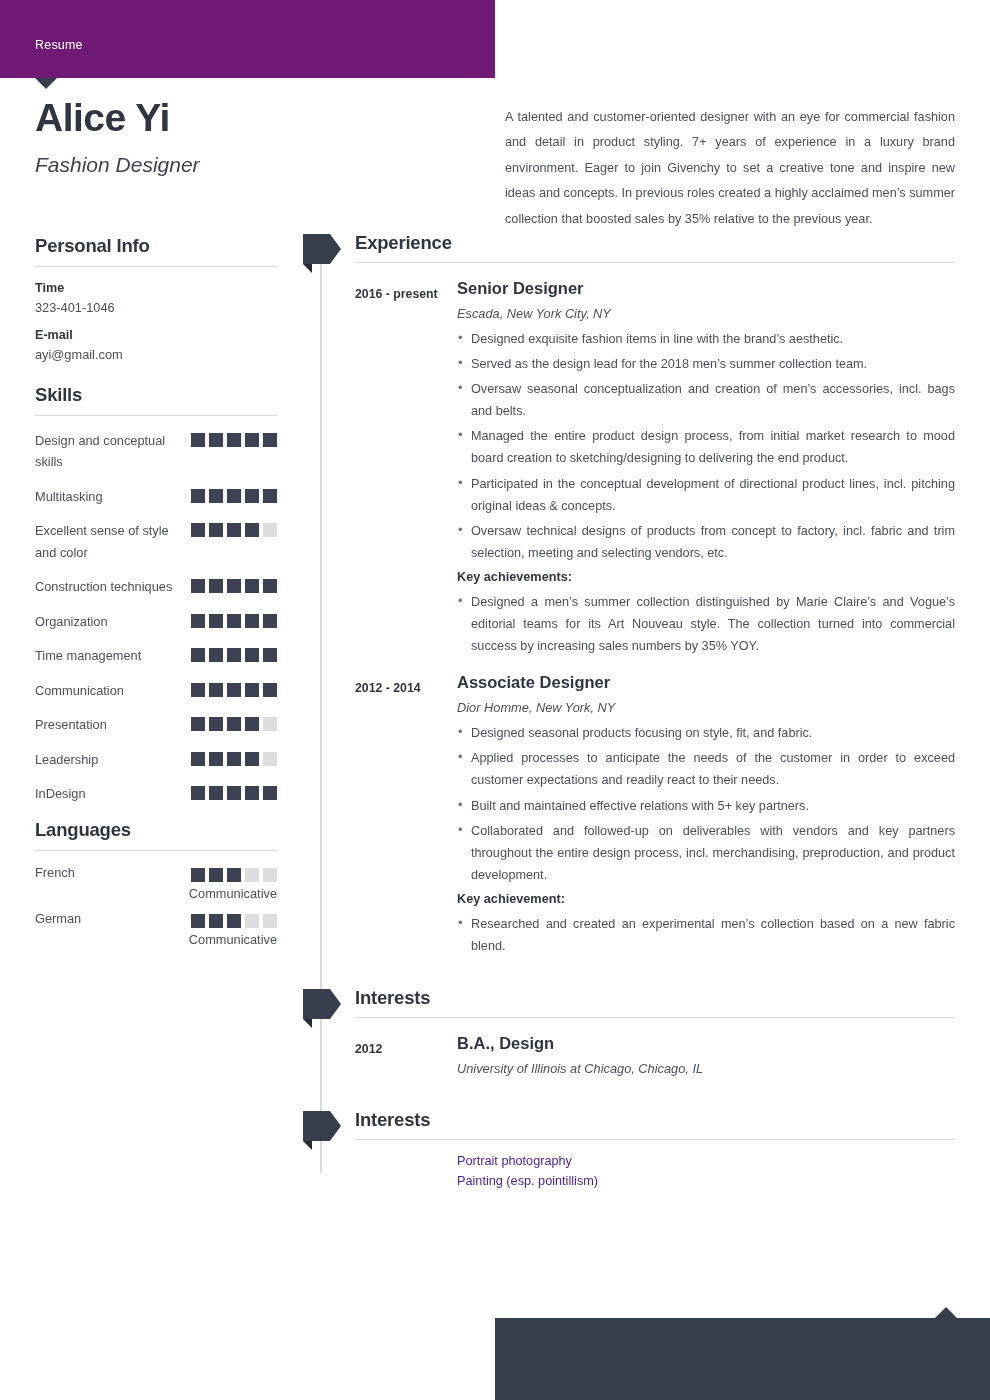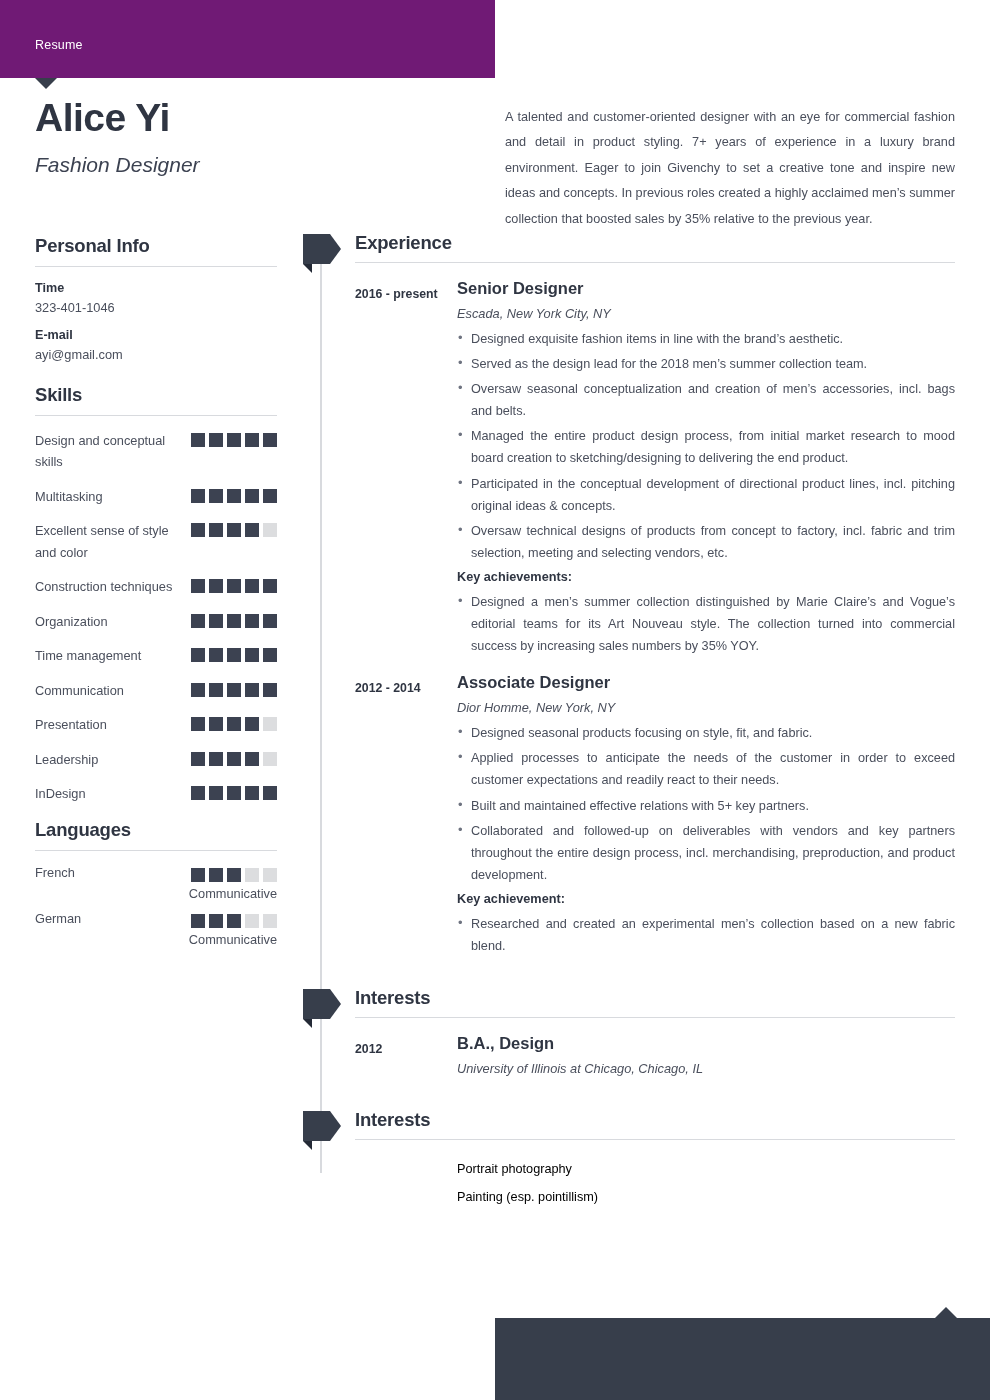--- a/index.html
+++ b/index.html
@@ -142,21 +142,21 @@
     position:relative; padding-left:14px;
     font-size:12.7px; line-height:1.74; color:#4a4f5c;
     text-align:justify; margin-top:3px;
   }
   ul.bullets li:before {
     content:"\2022"; position:absolute; left:1px; top:-1px;
     color:#6e7380; font-size:13px;
   }
   .key-ach { font-size:12.7px; font-weight:bold; color:#2f3542; margin-top:6px; }
 
-  .plain-item { font-size:12.7px; color:#000000; margin-top:14px; }
+  .plain-item { font-size:12.7px; color:#4c1d95; margin-top:6px; }
   .interests-body { margin-left:137px; padding-top:8px; }
 </style>
 </head>
 <body>
 
 <div class="topbar">
   <div class="topbar-label">Resume</div>
 </div>
 <div class="topbar-notch"></div>
 

